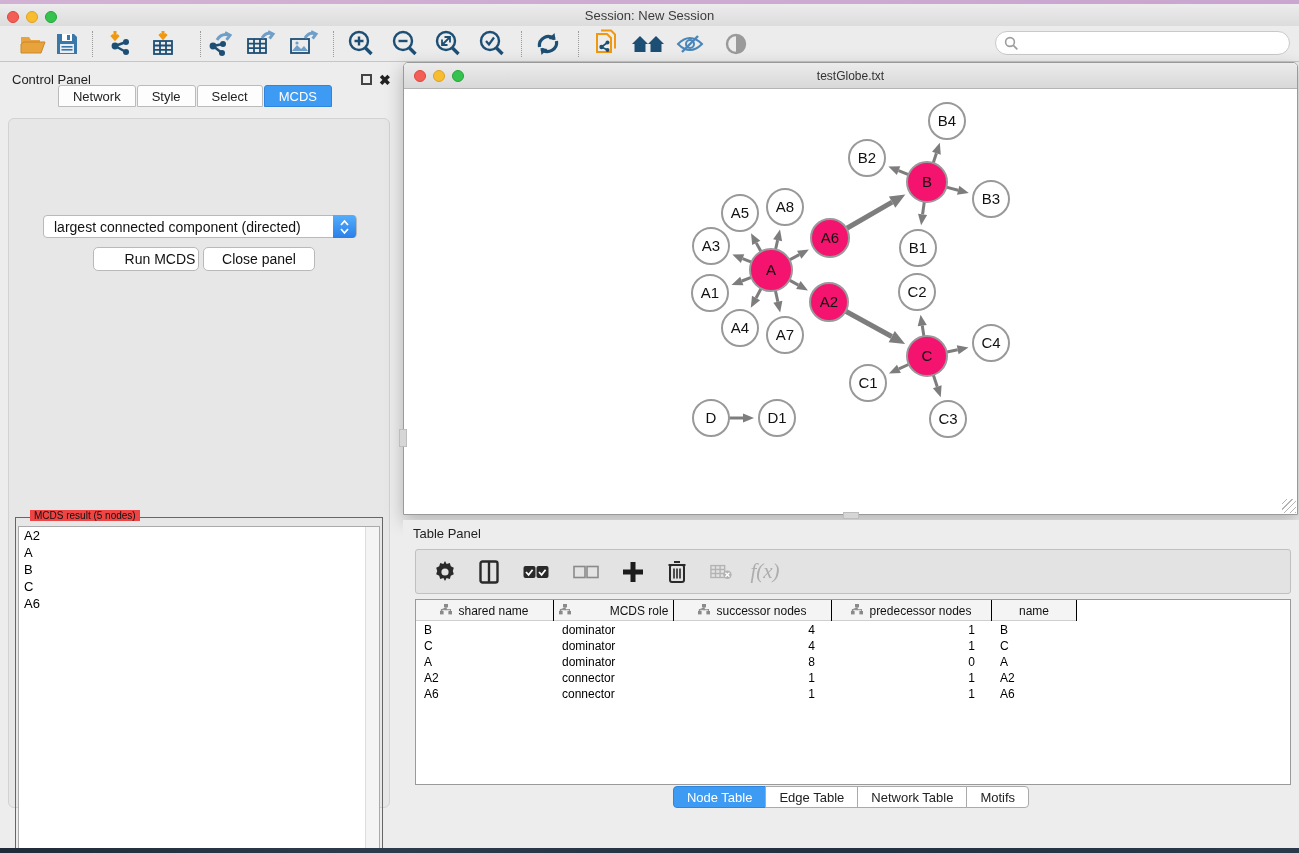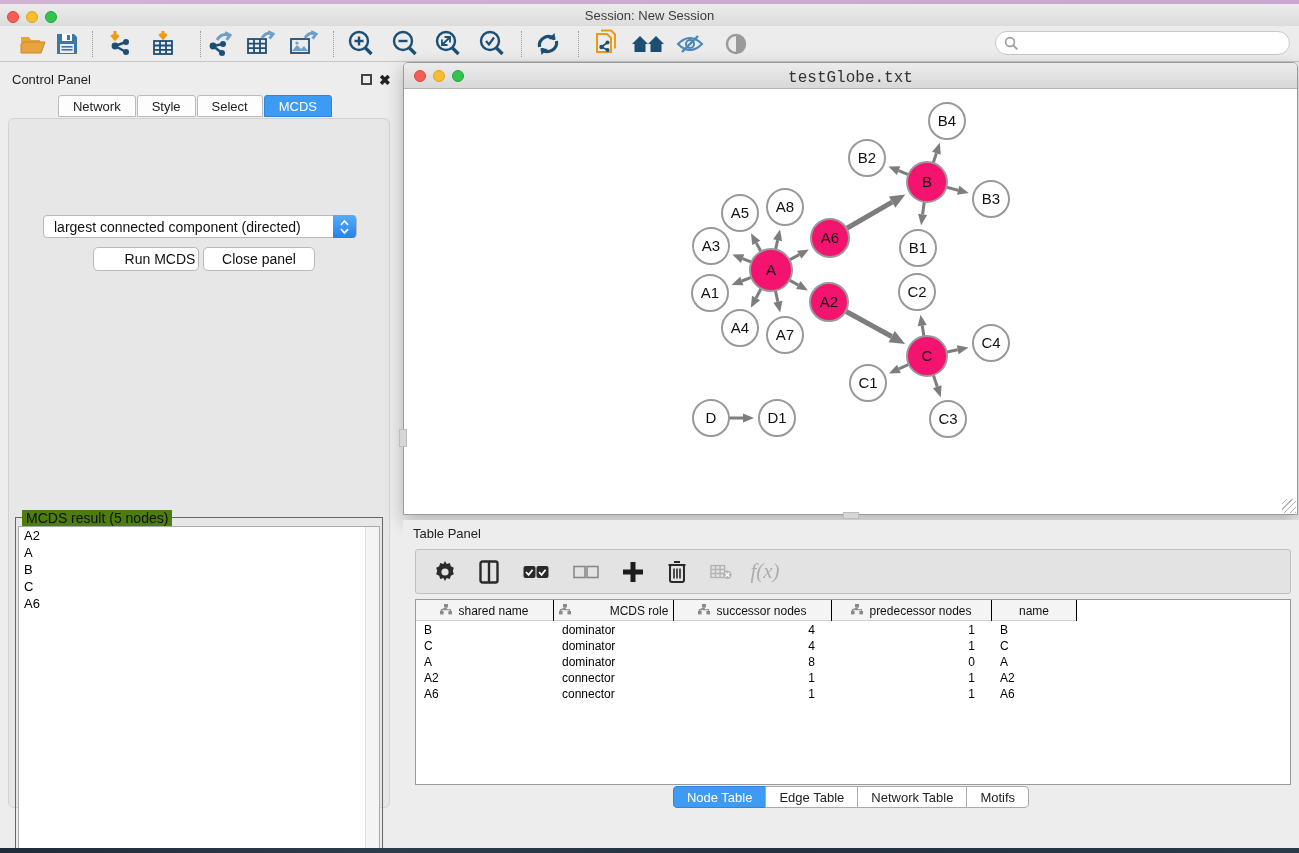--- a/index.html
+++ b/index.html
@@ -24,49 +24,49 @@
   .tbsep { position:absolute; top:5px; width:0; height:26px; border-left:1px dotted #9a9a9a; }
   #search-box { position:absolute; left:995px; top:5px; width:295px; height:24px; background:#fff;
     border:1px solid #c9c9c9; border-radius:12px; display:flex; align-items:center; padding-left:8px; color:#999; }
 
   
   #control-panel { left:0; top:62px; width:403px; height:754px; background:#ededed; }
   #cp-header { position:absolute; left:0; top:0; width:100%; height:32px; }
   #cp-title { position:absolute; left:12px; top:10px; font-size:13px; color:#222; }
   .float-icon { position:absolute; width:11px; height:11px; border:2px solid #444; background:transparent; }
   .close-icon { position:absolute; font-size:14px; font-weight:bold; color:#222; line-height:1; }
-  #cp-tabs { position:absolute; left:0; top:33px; width:390px; height:23px; display:flex; justify-content:center; gap:1px; }
+  #cp-tabs { position:absolute; left:0; top:23px; width:390px; height:23px; display:flex; justify-content:center; gap:1px; }
   .cp-tab { height:22px; padding:0 14px; background:#fdfdfd; border:1px solid #bbb; color:#222;
     display:flex; align-items:center; font-size:13px; border-radius:3px 3px 0 0; }
   .cp-tab.selected { background:#3e9bf4; border-color:#2f85db; color:#fff; }
   #cp-content { position:absolute; left:8px; top:56px; width:382px; height:690px; background:#e7e7e7;
     border:1px solid #d2d2d2; border-radius:6px; }
   #opt-label { position:absolute; left:0; width:100%; top:76px; text-align:center; color:#111; }
   #criterion-select { position:absolute; left:34px; top:96px; width:314px; height:23px; background:#fff;
     border:1px solid #b9b9b9; border-radius:4px; display:flex; align-items:center; padding-left:10px; font-size:14px; color:#111; }
   #criterion-spinner { position:absolute; right:0; top:-1px; width:23px; height:23px;
     background:linear-gradient(#53aefc,#2a7fe8); border-radius:0 4px 4px 0;
     display:flex; flex-direction:column; align-items:center; justify-content:center; color:#fff; }
   #criterion-spinner svg { display:block; }
   .cp-btn { position:absolute; top:128px; height:24px; background:#fff; border:1px solid #b9b9b9; border-radius:5px;
     font-size:14px; color:#111; display:flex; align-items:center; justify-content:center; font-family:"Liberation Sans", sans-serif; }
   #run-btn { left:84px; width:106px;padding-left:28px; }
   #close-btn { left:194px; width:112px; }
   #result-frame { position:absolute; left:6px; top:398px; width:368px; height:342px; border:1px solid #666; }
-  #result-title { position:absolute; left:6px; top:-8px; background:#4d7c0f; padding:0 4px; font-size:14px; color:#111; }
+  #result-title { position:absolute; left:14px; top:-8px; background:#ef4444; padding:0 4px; font-size:10px; color:#111; }
   #result-list { position:absolute; left:2px; top:8px; width:362px; height:330px; background:#fff; border:1px solid #aaa; }
   #result-scroll { position:absolute; right:0; top:0; width:14px; height:100%; background:#f4f4f4; border-left:1px solid #ddd; }
   .result-item { padding:1px 0 1px 5px; font-size:13px; color:#000; line-height:15px; }
 
   
   #net-window { left:403px; top:62px; width:895px; height:453px; background:#fff; border:1px solid #9a9a9a;
     border-radius:5px 5px 0 0; box-shadow:0 6px 18px rgba(0,0,0,0.25); }
   #net-titlebar { position:absolute; left:0; top:0; width:100%; height:26px;
     background:linear-gradient(#ececec,#d8d8d8); border-bottom:1px solid #b4b4b4; border-radius:4px 4px 0 0; }
-  #net-title { position:absolute; left:0; right:0; top:6px; text-align:center; color:#333; font-size:16px;font-family:Liberation Mono, monospace; }
+  #net-title { position:absolute; left:0; right:0; top:6px; text-align:center; color:#333; font-size:12px; }
   #net-canvas { position:absolute; left:0; top:26px; width:893px; height:425px; background:#fff; overflow:hidden; }
   #resize-grip { position:absolute; right:1px; bottom:1px; width:14px; height:14px;
     background:repeating-linear-gradient(135deg, transparent 0 3px, #b5b5b5 3px 4px); }
   .grip-left { left:399px; top:429px; width:8px; height:18px; background:#d6d6d6; border:1px solid #bdbdbd; }
   .grip-bottom { left:843px; top:512px; width:16px; height:7px; background:#d6d6d6; border:1px solid #bdbdbd; }
 
   
   #table-panel { left:403px; top:520px; width:896px; height:296px; background:#ededed; }
   #tp-title { position:absolute; left:10px; top:6px; font-size:13px; color:#222; }
   #tp-toolbar { position:absolute; left:12px; top:29px; width:876px; height:45px; background:#e3e3e3;

